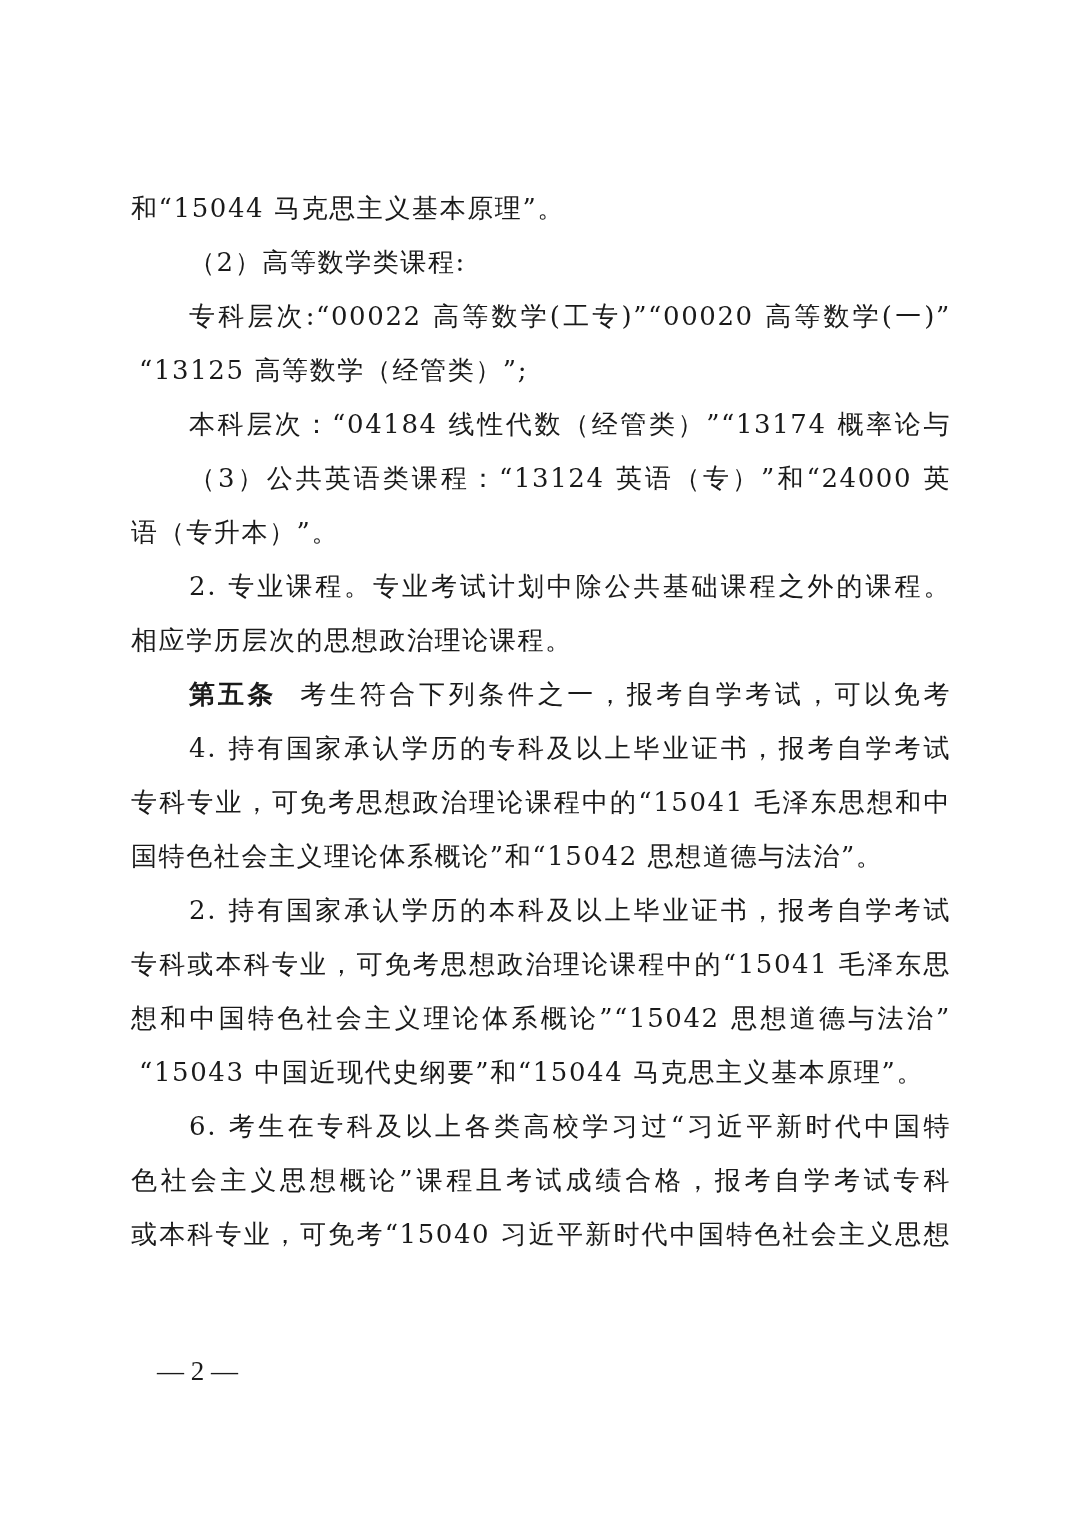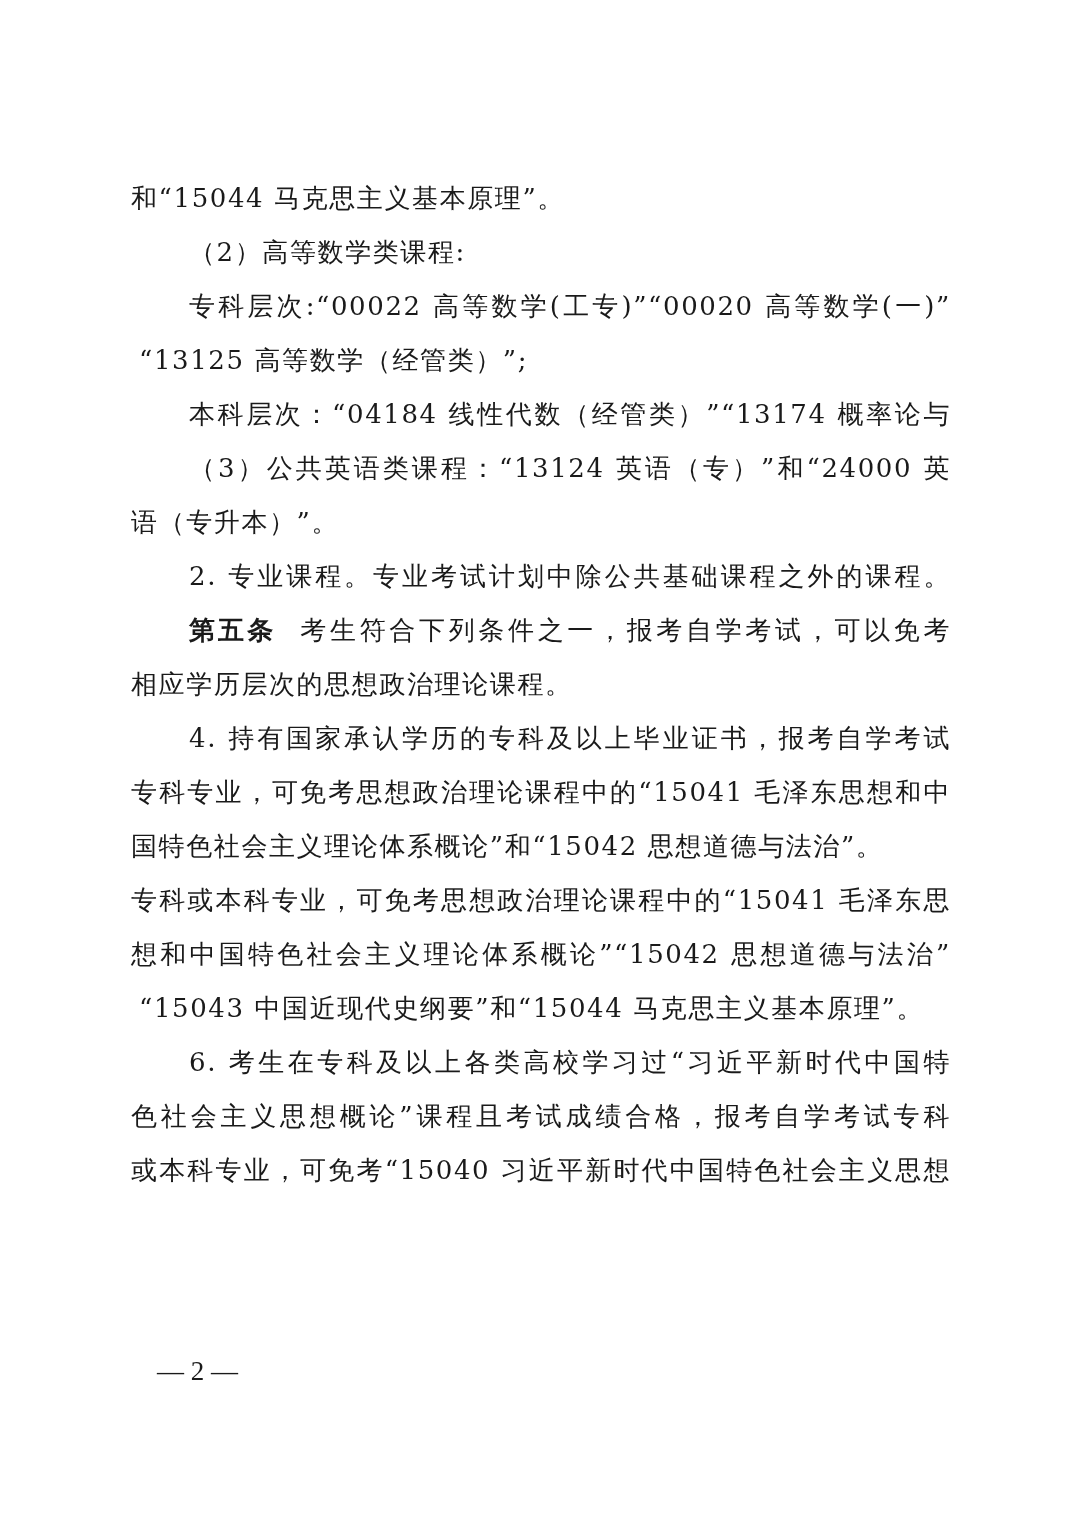--- a/index.html
+++ b/index.html
@@ -19,21 +19,21 @@
       position: absolute;
       left: 0;
       top: 0;
       width: 1080px;
       height: 1527px;
       background: #ffffff;
     }
     .body-text {
       position: absolute;
       left: 131px;
-      top: 178px;
+      top: 188px;
       width: 820px;
     }
     .line {
       height: 54px;
       line-height: 40px;
       font-size: 26px;
       white-space: nowrap;
       letter-spacing: 1.6px;
       text-align: justify;
       text-align-last: justify;
@@ -74,25 +74,26 @@
 <div class="page">
   <div class="body-text">
     <div class="line last">和“15044 马克思主义基本原理”。</div>
     <div class="line indent last">（2）高等数学类课程:</div>
     <div class="line indent">专科层次:“00022 高等数学(工专)”“00020 高等数学(一)”</div>
     <div class="line lead-quote last">“13125 高等数学（经管类）”;</div>
     <div class="line indent">本科层次：“04184 线性代数（经管类）”“13174 概率论与</div>
     <div class="line indent">（3）公共英语类课程：“13124 英语（专）”和“24000 英</div>
     <div class="line last">语（专升本）”。</div>
     <div class="line indent">2. 专业课程。专业考试计划中除公共基础课程之外的课程。</div>
+    <div class="line last">相应学历层次的思想政治理论课程。</div>
     <div class="line indent"><span class="bold">第五条</span><span class="heading-gap"></span><span>考生符合下列条件之一，报考自学考试，可以免考</span></div>
-    <div class="line last">相应学历层次的思想政治理论课程。</div>
     <div class="line indent">4. 持有国家承认学历的专科及以上毕业证书，报考自学考试</div>
     <div class="line">专科专业，可免考思想政治理论课程中的“15041 毛泽东思想和中</div>
     <div class="line last">国特色社会主义理论体系概论”和“15042 思想道德与法治”。</div>
+    <div class="line indent">2. 持有国家承认学历的本科及以上毕业证书，报考自学考试</div>
     <div class="line">专科或本科专业，可免考思想政治理论课程中的“15041 毛泽东思</div>
     <div class="line">想和中国特色社会主义理论体系概论”“15042 思想道德与法治”</div>
     <div class="line lead-quote last">“15043 中国近现代史纲要”和“15044 马克思主义基本原理”。</div>
     <div class="line indent">6. 考生在专科及以上各类高校学习过“习近平新时代中国特</div>
     <div class="line">色社会主义思想概论”课程且考试成绩合格，报考自学考试专科</div>
     <div class="line">或本科专业，可免考“15040 习近平新时代中国特色社会主义思想</div>
   </div>
 
   <div class="page-number">— 2 —</div>
 </div>

